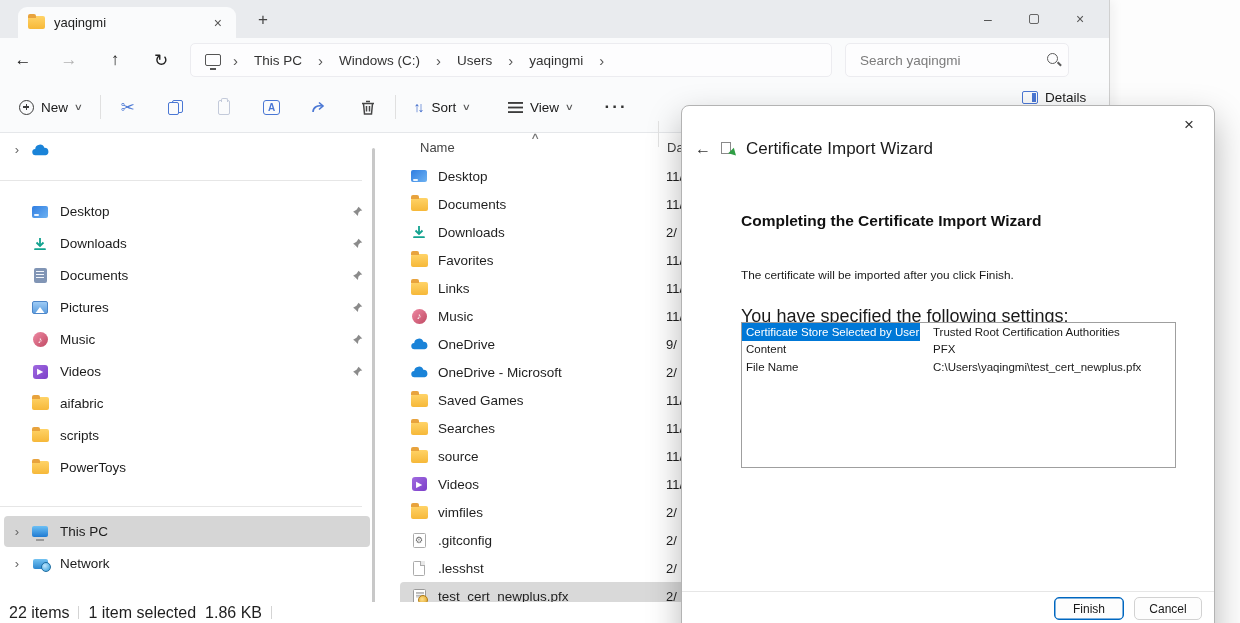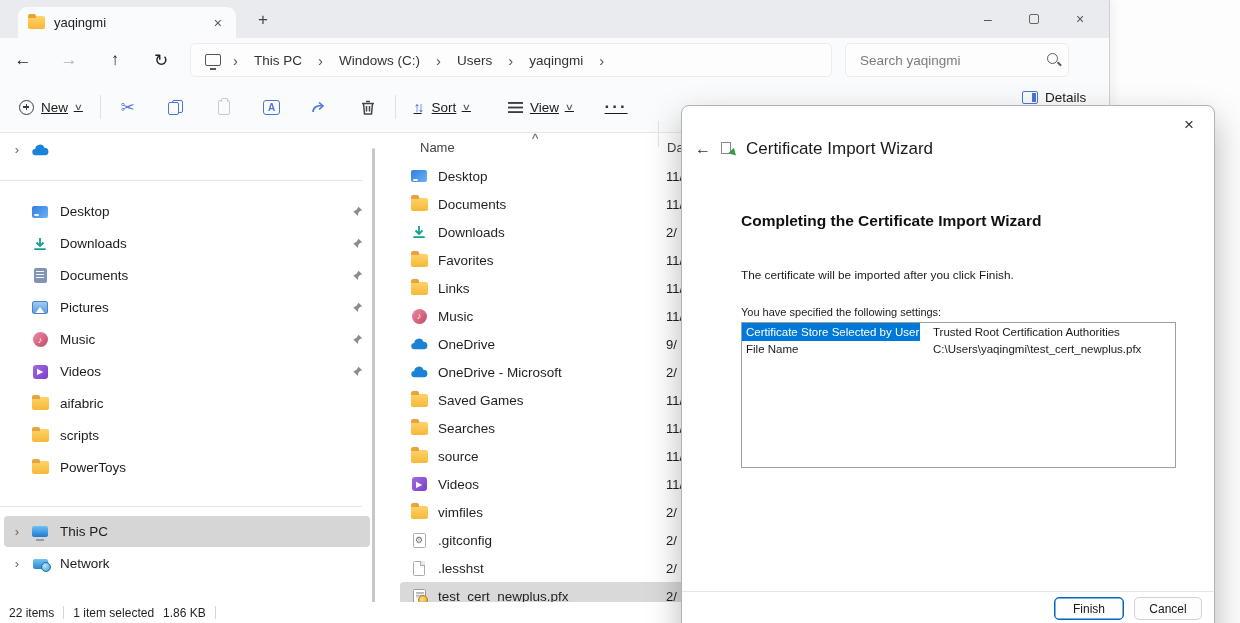--- a/index.html
+++ b/index.html
@@ -41,21 +41,21 @@
   .searchbar input { flex:1; border:none; outline:none; background:transparent; font-size:13.5px; color:#333;
                      padding:0 8px 0 14px; font-family:inherit; }
   .searchbar input::placeholder { color:#7b7b7b; }
   .mag { position:relative; width:18px; height:18px; margin-right:12px; }
   .mag::before { content:""; position:absolute; left:2px; top:2px; width:9px; height:9px; border:1.6px solid #5c5c5c; border-radius:50%; }
   .mag::after { content:""; position:absolute; left:12px; top:12px; width:5px; height:1.6px; background:#5c5c5c; transform:rotate(45deg); }
 
   
   .toolbar { position:absolute; left:0; top:82px; width:100%; height:51px; background:#fafbfc;
              border-bottom:1px solid #e5e7ea; display:flex; align-items:center; }
-  .tbtn { display:flex; align-items:center; gap:7px; padding:0 11px; height:36px; border-radius:5px; font-size:13.5px; color:#1a1a1a;text-decoration:underline; }
+  .tbtn { display:flex; align-items:center; gap:7px; padding:0 11px; height:36px; border-radius:5px; font-size:13.5px; color:#1a1a1a; }
   .tsep { width:1px; height:24px; background:#e0e0e0; margin:0 7px; }
   .caret { font-size:9px; color:#555; transform:scaleX(1.4); }
   .circle-plus { width:15px; height:15px; border:1.5px solid #3c3c3c; border-radius:50%; position:relative; }
   .circle-plus::before,.circle-plus::after { content:""; position:absolute; background:#3c3c3c; }
   .circle-plus::before { left:3px; top:5.5px; width:6px; height:1.5px; }
   .circle-plus::after { left:5.5px; top:3px; width:1.5px; height:6px; }
   .ticon { width:40px; height:36px; display:flex; align-items:center; justify-content:center; border-radius:5px; }
   .scissors { color:#4a77d4; font-size:17px; }
   .copy-g { position:relative; width:15px; height:15px; }
   .copy-g::before { content:""; position:absolute; right:0; top:0; width:9px; height:11px; border:1.5px solid #4a77d4; border-radius:2px; background:#fafbfc; }
@@ -93,21 +93,21 @@
   .col-div { position:absolute; left:263px; top:-12px; width:1px; height:26px; background:#e3e3e3; }
   .col-date { position:absolute; left:272px; top:7px; }
   .frow { position:absolute; left:5px; width:700px; height:28px; display:flex; align-items:center; border-radius:4px; }
   .frow.sel { background:#d9d9d9; }
   .f-icon { width:20px; margin-left:9px; margin-right:9px; display:flex; justify-content:center; }
   .f-label { font-size:13.5px; color:#1f1f1f; }
   .f-date { position:absolute; left:266px; font-size:13px; color:#1f1f1f; width:22px; overflow:hidden; white-space:nowrap; }
 
   
   .statusbar { position:absolute; left:0; bottom:0; width:100%; height:21px; background:#ffffff;
-               display:flex; align-items:center; font-size:12px; color:#1f1f1f; padding-left:9px; gap:9px; }
+               display:flex; align-items:center; font-size:16px; color:#1f1f1f; padding-left:9px; gap:9px; }
   .st-sep { width:1px; height:13px; background:#d4d4d4; }
 
   
   .i-folder { width:17px; height:13px; background:linear-gradient(#ffd367,#f6b839); border-radius:2px; position:relative; }
   .i-folder::before { content:""; position:absolute; left:0; top:-2.5px; width:8px; height:4px; background:#e8a33d; border-radius:2px 2px 0 0; }
   .i-desktop { width:16px; height:12px; background:linear-gradient(135deg,#2f7de1,#6db2f2); border-radius:2px; position:relative; }
   .i-desktop::after { content:""; position:absolute; left:1.5px; bottom:1.5px; width:5px; height:2px; background:#eaf4ff; border-radius:1px; }
   .i-doc { width:13px; height:15px; background:#8195b5; border-radius:2px; position:relative; }
   .i-doc::after { content:""; position:absolute; left:2.5px; top:3px; width:8px; height:8px;
                   background:linear-gradient(#f2f5fa 1.5px, transparent 1.5px); background-size:8px 3px; }
@@ -139,21 +139,21 @@
             border:1px solid #b3b3b3; border-radius:8px 8px 0 0; box-shadow:0 14px 34px rgba(0,0,0,.28); }
   .dlg-close { position:absolute; right:13px; top:6px; font-size:17px; color:#333; padding:3px 7px; }
   .dlg-head { position:absolute; left:13px; top:33px; display:flex; align-items:center; gap:10px; }
   .dlg-back { font-size:16px; color:#333; }
   .wizicon { width:15px; height:14px; position:relative; }
   .wizicon .pg { position:absolute; left:0; top:0; width:10px; height:12px; background:#fff; border:1px solid #8a8a8a; }
   .wizicon .arr { position:absolute; right:-1px; bottom:-1px; width:0; height:0; border-top:4px solid transparent; border-bottom:4px solid transparent; border-left:7px solid #2f9e44; transform:rotate(45deg); }
   .dlg-title { font-size:17px; color:#1a1a1a; }
   .dlg-heading { position:absolute; left:59px; top:106px; font-size:15.5px; font-weight:bold; color:#111; }
   .dlg-line1 { position:absolute; left:59px; top:162px; font-size:11.8px; color:#1a1a1a; }
-  .dlg-line2 { position:absolute; left:59px; top:200px; font-size:11px; color:#1a1a1a; }
+  .dlg-line2 { position:absolute; left:59px; top:200px; font-size:18px; color:#1a1a1a; }
   .dlg-table { position:absolute; left:59px; top:216px; width:435px; height:146px; border:1px solid #9f9f9f; background:#fff; overflow:hidden; }
   .trow { display:flex; height:17.5px; align-items:center; font-size:11.5px; }
   .tlabel { width:178px; padding-left:4px; height:100%; display:flex; align-items:center; }
   .trow.sel .tlabel { background:#0078d7; color:#ffffff; }
   .tvalue { padding-left:13px; color:#1a1a1a; }
   .dlg-footline { position:absolute; left:0; top:485px; width:100%; height:1px; background:#e6e6e6; }
   .dlg-btn { position:absolute; top:491px; height:23px; border-radius:5px; background:#fdfdfd; font-size:12px;
              color:#1a1a1a; display:flex; align-items:center; justify-content:center; font-family:inherit; }
   .btn-finish { left:372px; width:70px; border:1px solid #0067c0; box-shadow:inset 0 0 0 .5px #0067c0; }
   .btn-cancel { left:452px; width:68px; border:1px solid #d2d2d2; }
@@ -539,20 +539,24 @@
     <div class="dlg-heading">Completing the Certificate Import Wizard</div>
     <div class="dlg-line1">The certificate will be imported after you click Finish.</div>
     <div class="dlg-line2">You have specified the following settings:</div>
 
     <div class="dlg-table">
       <div class="trow sel">
         <span class="tlabel">Certificate Store Selected by User</span>
         <span class="tvalue">Trusted Root Certification Authorities</span>
       </div>
       <div class="trow">
+        <span class="tlabel">Content</span>
+        <span class="tvalue">PFX</span>
+      </div>
+      <div class="trow">
         <span class="tlabel">File Name</span>
         <span class="tvalue">C:\Users\yaqingmi\test_cert_newplus.pfx</span>
       </div>
     </div>
 
     <div class="dlg-footline"></div>
     <button class="dlg-btn btn-finish">Finish</button>
     <button class="dlg-btn btn-cancel">Cancel</button>
   </div>
 </div>

